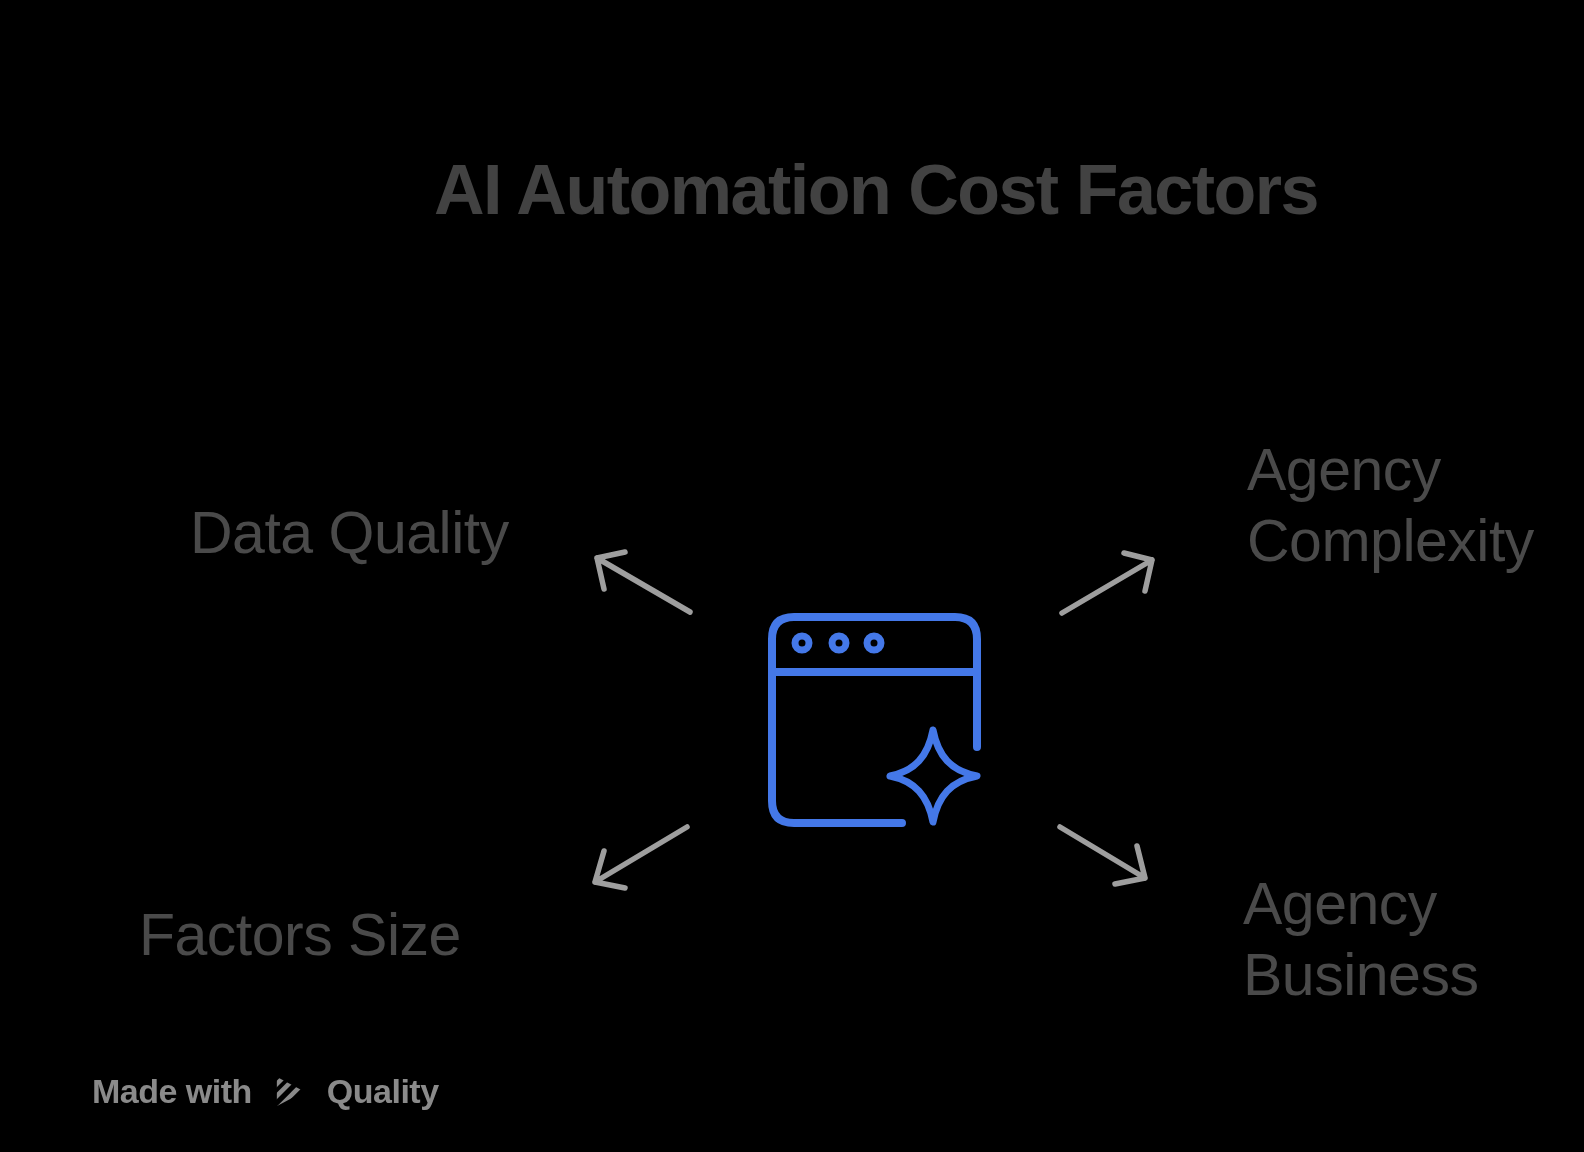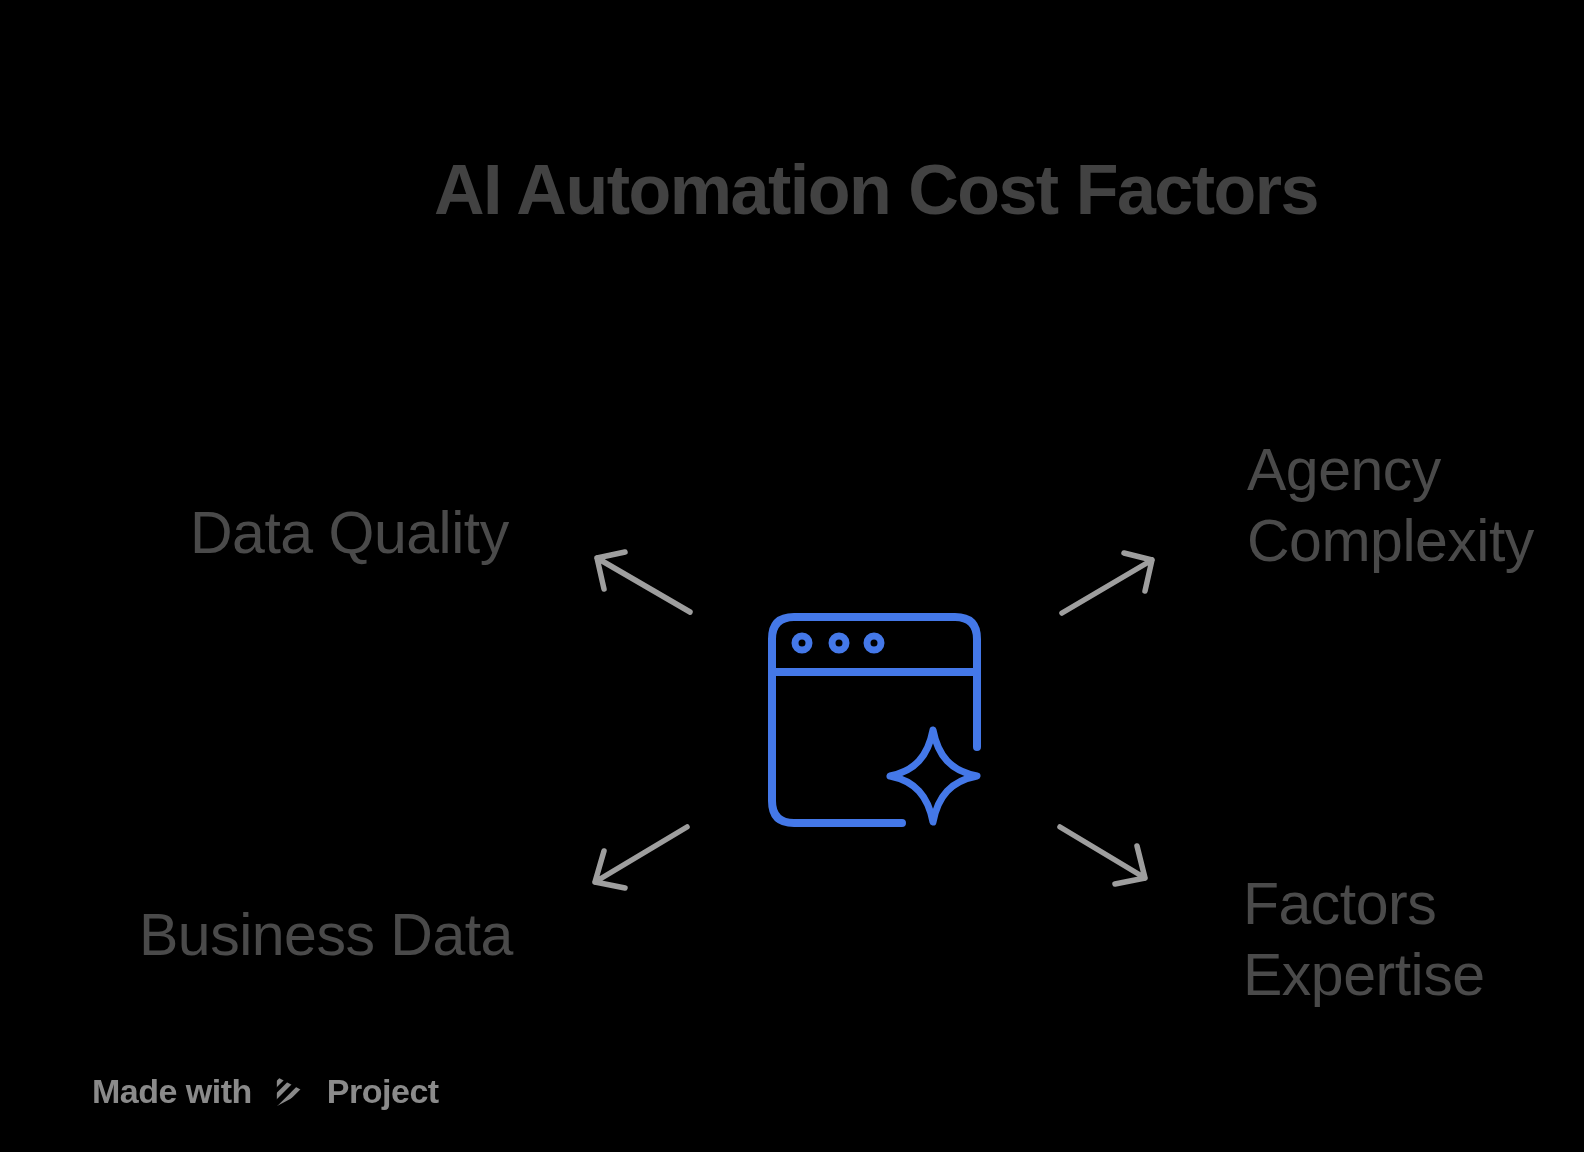--- a/index.html
+++ b/index.html
@@ -75,22 +75,22 @@
 </style>
 </head>
 <body>
 
 <div class="canvas">
 
   <div class="title">AI Automation Cost Factors</div>
 
   <div class="factor f-tl">Data Quality</div>
   <div class="factor f-tr">Agency Complexity</div>
-  <div class="factor f-bl">Business Data</div>
-  <div class="factor f-br">Factors Expertise</div>
+  <div class="factor f-bl">Factors Size</div>
+  <div class="factor f-br">Agency Business</div>
 
   <svg class="layer" width="1584" height="1152" viewBox="0 0 1584 1152">
     <path class="arrow-path" d="M643 612 L550 558 M578 552 L550 558 L557 589"></path>
     <path class="arrow-path" d="M1015 613 L1105 560 M1077 553 L1105 560 L1098 591"></path>
     <path class="arrow-path" d="M640 827 L548 882 M557 851 L548 882 L578 888"></path>
     <path class="arrow-path" d="M1013 827 L1098 878 M1090 846 L1098 878 L1068 884"></path>
   </svg>
 
   <svg class="icon-svg" width="240" height="240" viewBox="0 0 240 240">
     <path class="blue-stroke" stroke-width="8" d="M145 223 L37 223 Q15 223 15 201 L15 39 Q15 17 37 17 L198 17 Q220 17 220 39 L220 147"></path>
@@ -109,16 +109,16 @@
           <path d="M5 3 L35 19 L5 35 Z"></path>
         </clipPath>
       </defs>
       <g clip-path="url(#np-clip)">
         <line class="napkin-stripe" x1="0" y1="16" x2="18" y2="-2"></line>
         <line class="napkin-stripe" x1="1" y1="28" x2="30" y2="-1"></line>
         <line class="napkin-stripe" x1="7" y1="37" x2="38" y2="6"></line>
         <line class="napkin-stripe" x1="18" y1="42" x2="44" y2="16"></line>
       </g>
     </svg>
-    <span>Project</span>
+    <span>Quality</span>
   </div>
 
 </div>
 
 </body></html>

